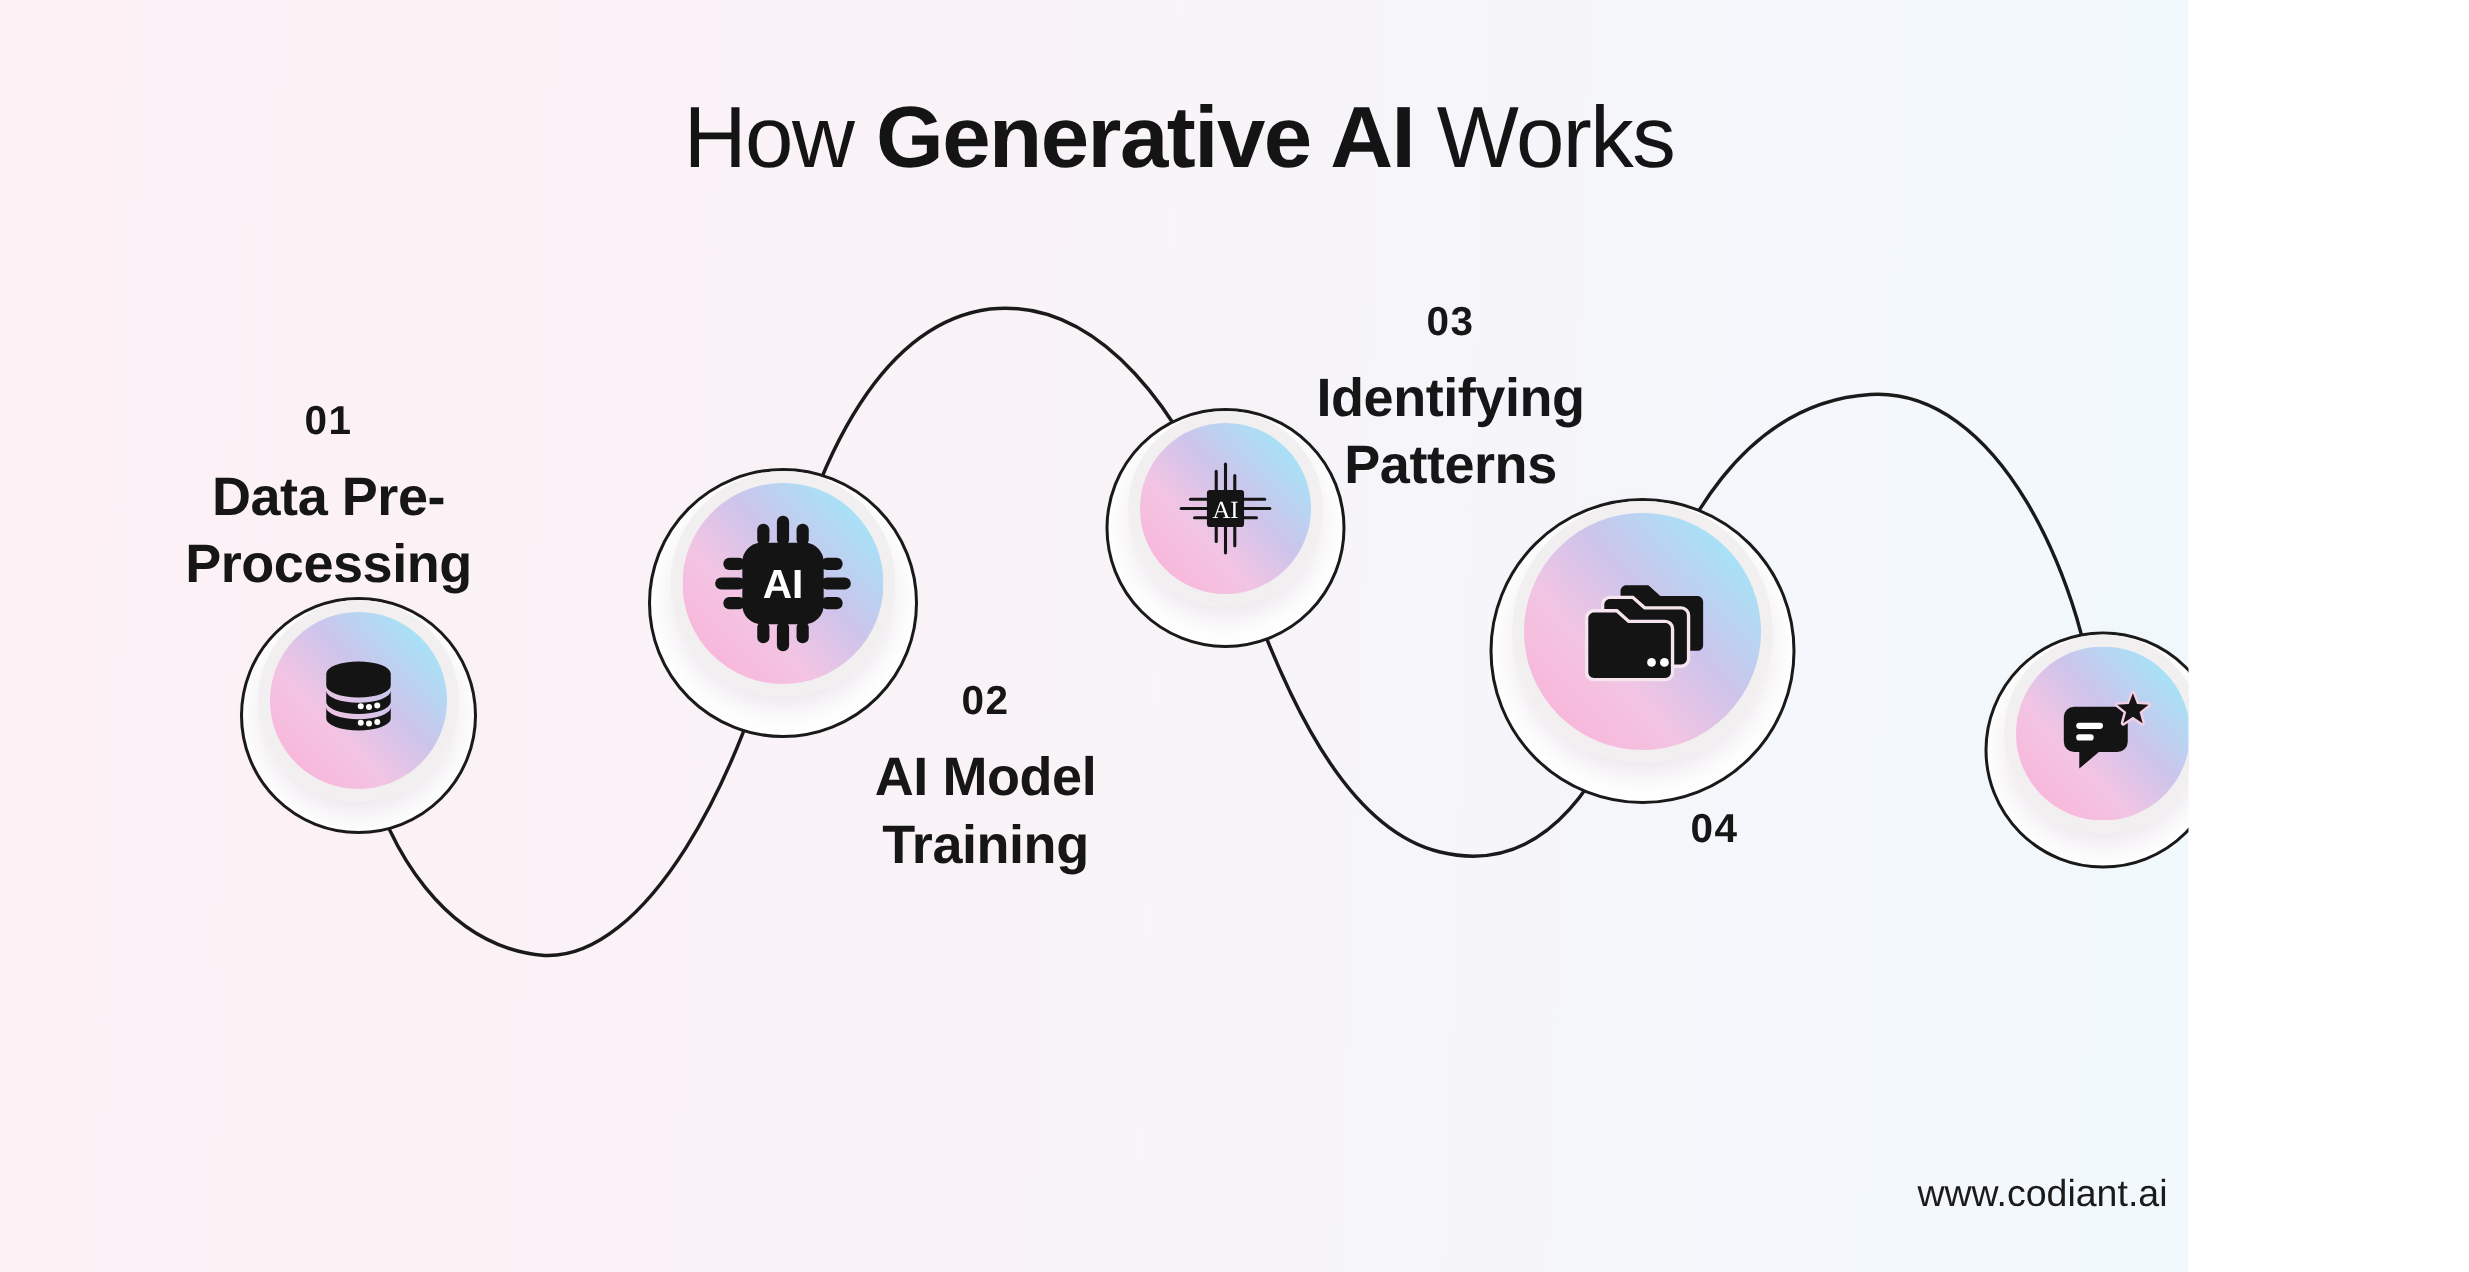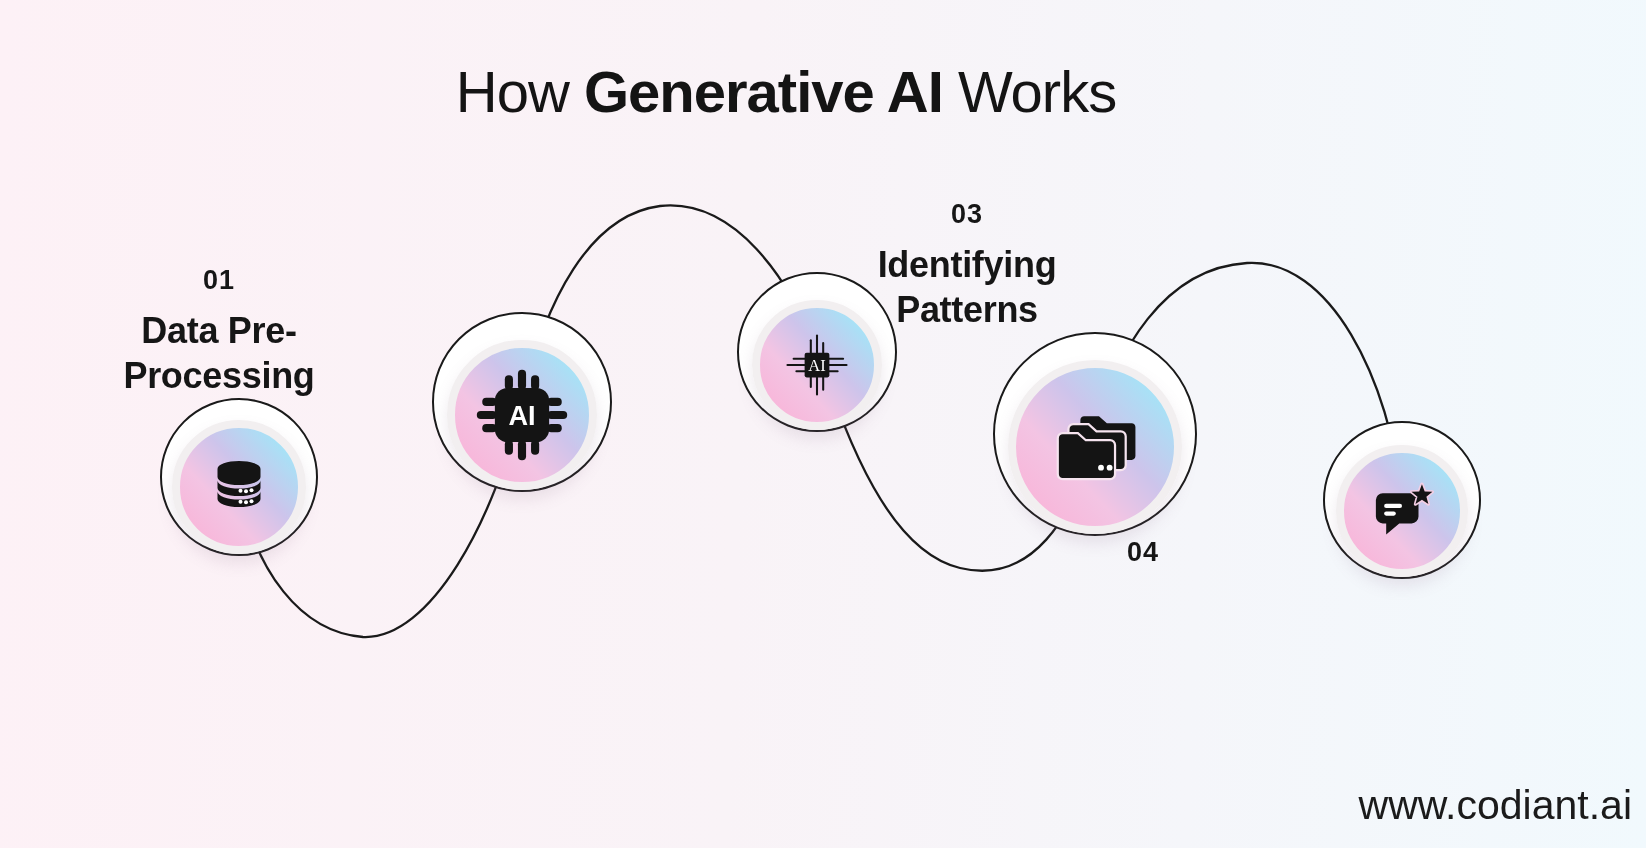--- a/index.html
+++ b/index.html
@@ -1,48 +1,48 @@
 <!DOCTYPE html>
 <html><head>
 <meta charset="utf-8">
 <style>
   html,body { margin:0; padding:0; background:#ffffff; }
   .canvas {
-    position:relative; width:1646px; height:848px; overflow:hidden;
+    position:relative; width:1459px; height:848px; overflow:hidden;
     background: linear-gradient(92deg, #fdf1f6 0%, #f9f3f7 45%, #f1f9fd 100%);
     font-family:"Liberation Sans", sans-serif; color:#161616;
   }
   .connector { position:absolute; left:0; top:0; }
 
   .title {
     position:absolute; top:58px; left:786px; transform:translateX(-50%);
     margin:0; font-size:58px; font-weight:400; letter-spacing:-1px;
     white-space:nowrap; color:#141414;
   }
   .title .hl { font-weight:700; }
 
   .node {
     position:absolute; box-sizing:border-box; border-radius:50%;
     background:#ffffff; border:2px solid #1a1a1a;
-    display:flex; align-items:flex-end; justify-content:center;
+    display:flex; align-items:flex-start; justify-content:center;
   }
   .bubble {
     box-sizing:border-box; border-radius:50%;
     background: linear-gradient(47deg, #f9b4d8 8%, #f3c4e3 35%, #cdc4eb 58%, #a8e1f6 85%);
     border:8px solid #f2eff0;
     box-shadow: 0 9px 16px rgba(140,110,140,.16);
     display:flex; align-items:center; justify-content:center;
   }
   .icon { display:block; }
 
   .step { position:absolute; transform:translateX(-50%); text-align:center; }
   .step-number { font-size:27px; font-weight:700; letter-spacing:1px; margin-bottom:13px; }
   .step-label  { font-size:36px; font-weight:700; line-height:1.24; letter-spacing:-0.3px; white-space:pre-line; }
 
-  .footer { position:absolute; top:782px; right:14px; font-size:41px; color:#1b1b1b; }
+  .footer { position:absolute; top:782px; right:14px; font-size:25px; color:#1b1b1b; }
 </style>
 </head>
 <body>
 
 <div class="canvas">
 
   <svg class="connector" width="1646" height="848" viewBox="0 0 1646 848" aria-hidden="true">
     <path d="M 240 490 C 255 570 300 632 363 637
              C 430 640 495 520 522 402
              C 545 300 590 215 660 206
@@ -143,20 +143,25 @@
       </svg>
     </div>
   </div>
 
   <div class="step" style="left:219px;top:265px">
     <div class="step-number">01</div>
     <div class="step-label">Data Pre-
 Processing</div>
   </div>
 
+  <div class="step" style="left:657px;top:452px">
+    <div class="step-number">02</div>
+    <div class="step-label">AI Model
+Training</div>
+  </div>
 
   <div class="step" style="left:967px;top:199px">
     <div class="step-number">03</div>
     <div class="step-label">Identifying
 Patterns</div>
   </div>
 
   <div class="step" style="left:1143px;top:537px">
     <div class="step-number">04</div>
   </div>

